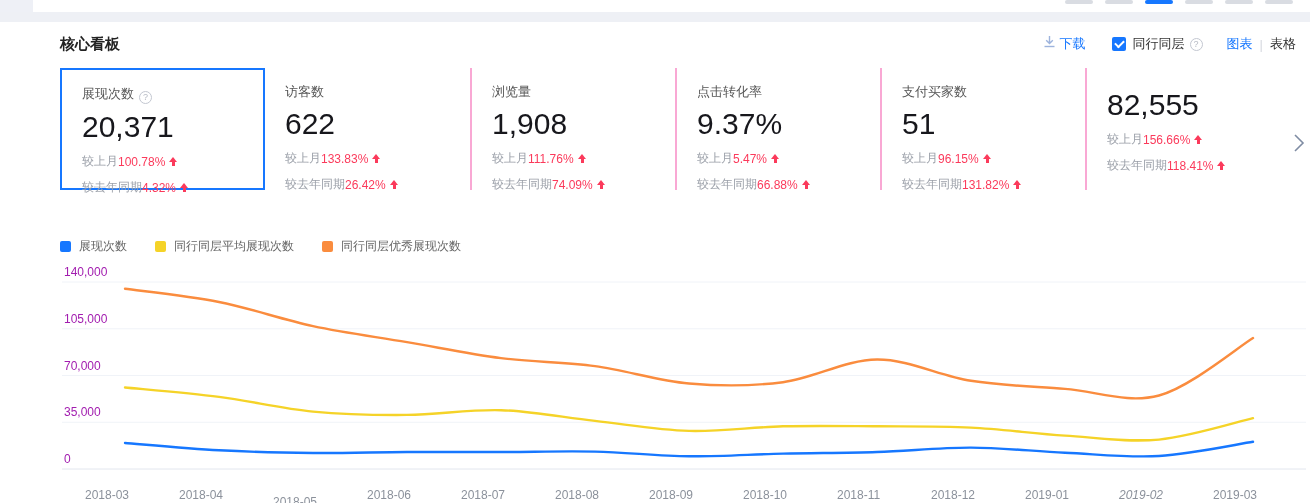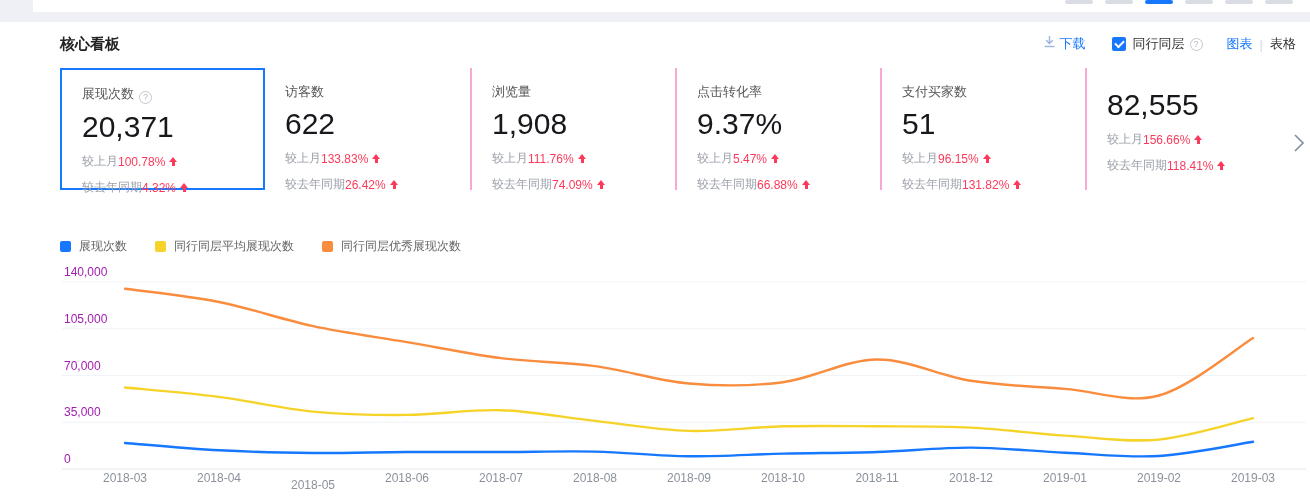--- a/index.html
+++ b/index.html
@@ -55,21 +55,21 @@
 
   
   .legend{position:absolute;left:60px;top:216px;display:flex;align-items:center;font-size:12px;color:#666;}
   .legend-item{display:flex;align-items:center;margin-right:28px;cursor:pointer;}
   .legend-swatch{width:11px;height:11px;border-radius:2px;margin-right:8px;}
 
   
   #chart{position:absolute;left:0;top:244px;width:1310px;height:240px;}
   #chart svg{position:absolute;left:0;top:0;}
   .ytick{position:absolute;left:64px;font-size:12px;color:#a21caf;}
-  .xtick{position:absolute;width:80px;text-align:center;font-size:12px;color:#8b919b;top:205px;}
+  .xtick{position:absolute;width:80px;text-align:left;font-size:12px;color:#8b919b;top:222px;}
 </style>
 </head>
 <body>
 
 <div class="top-left-block"></div>
 <div id="pager-bars">
     <div class="pager-bar" style="left: 1065px;"></div>
     <div class="pager-bar" style="left: 1105px;"></div>
     <div class="pager-bar active" style="left: 1145px;"></div>
     <div class="pager-bar" style="left: 1185px;"></div>
@@ -225,16 +225,16 @@
       <div class="xtick" style="left: 179px;">2018-04</div>
       <div class="xtick" style="left: 273px; margin-top: 7px;">2018-05</div>
       <div class="xtick" style="left: 367px;">2018-06</div>
       <div class="xtick" style="left: 461px;">2018-07</div>
       <div class="xtick" style="left: 555px;">2018-08</div>
       <div class="xtick" style="left: 649px;">2018-09</div>
       <div class="xtick" style="left: 743px;">2018-10</div>
       <div class="xtick" style="left: 837px;">2018-11</div>
       <div class="xtick" style="left: 931px;">2018-12</div>
       <div class="xtick" style="left: 1025px;">2019-01</div>
-      <div class="xtick" style="left: 1119px;">2019-02</div>
+      <div class="xtick" style="left: 1119px; font-style: italic;">2019-02</div>
       <div class="xtick" style="left: 1213px;">2019-03</div>
     </div>
 </div>
 
 </body></html>

